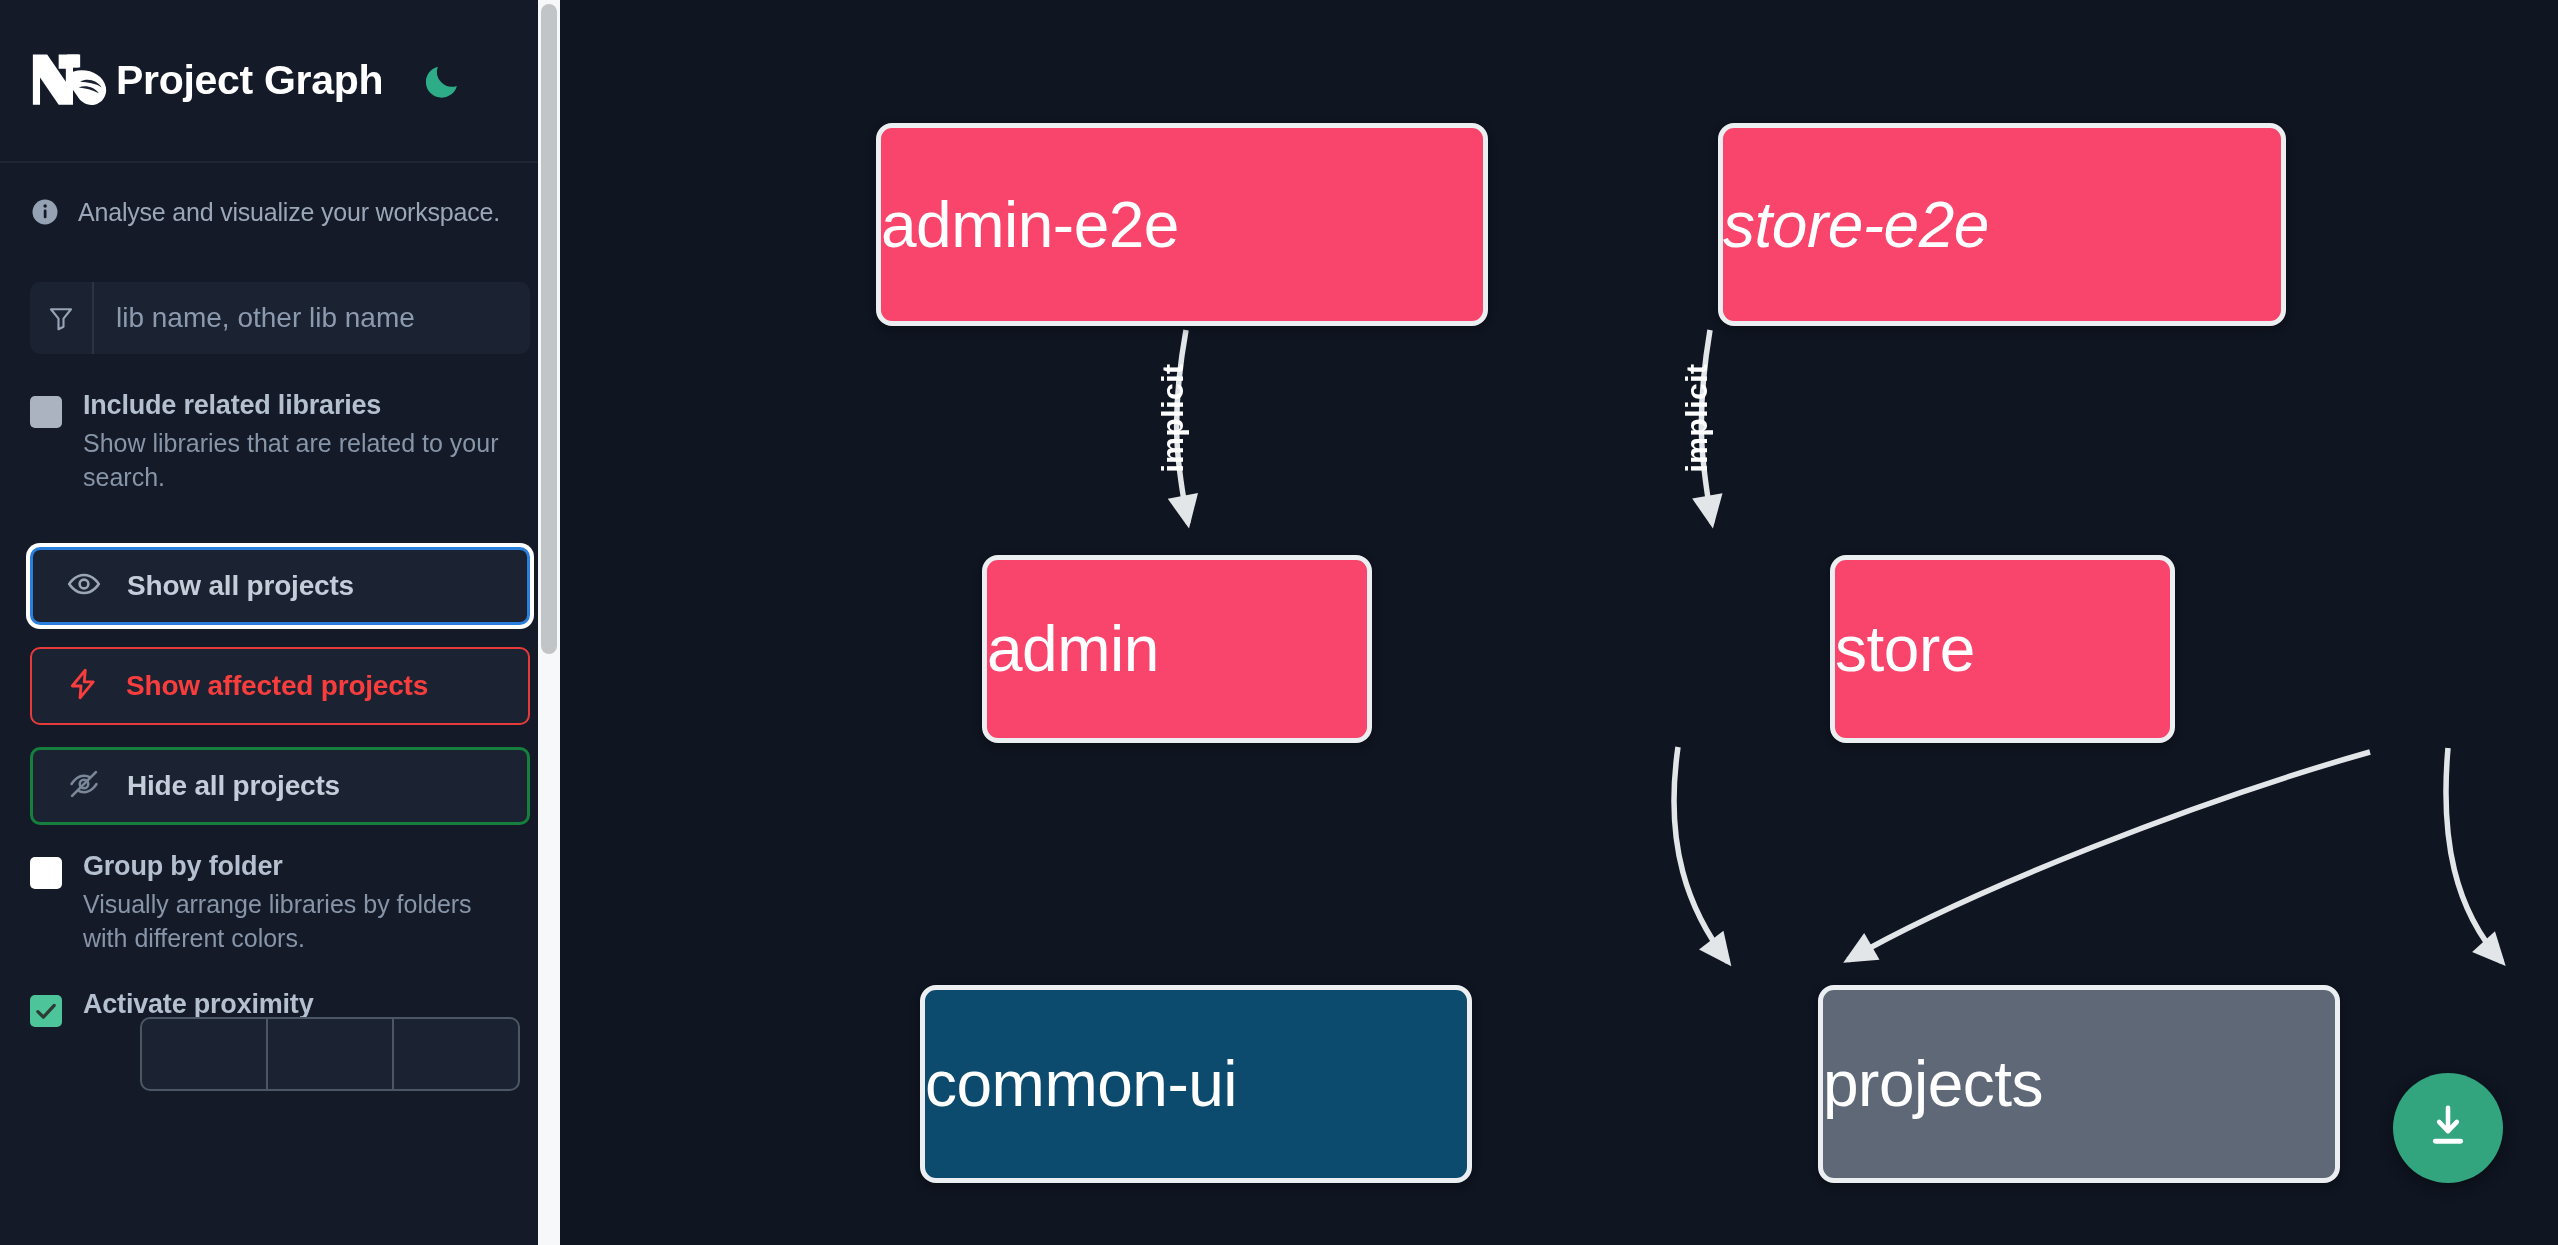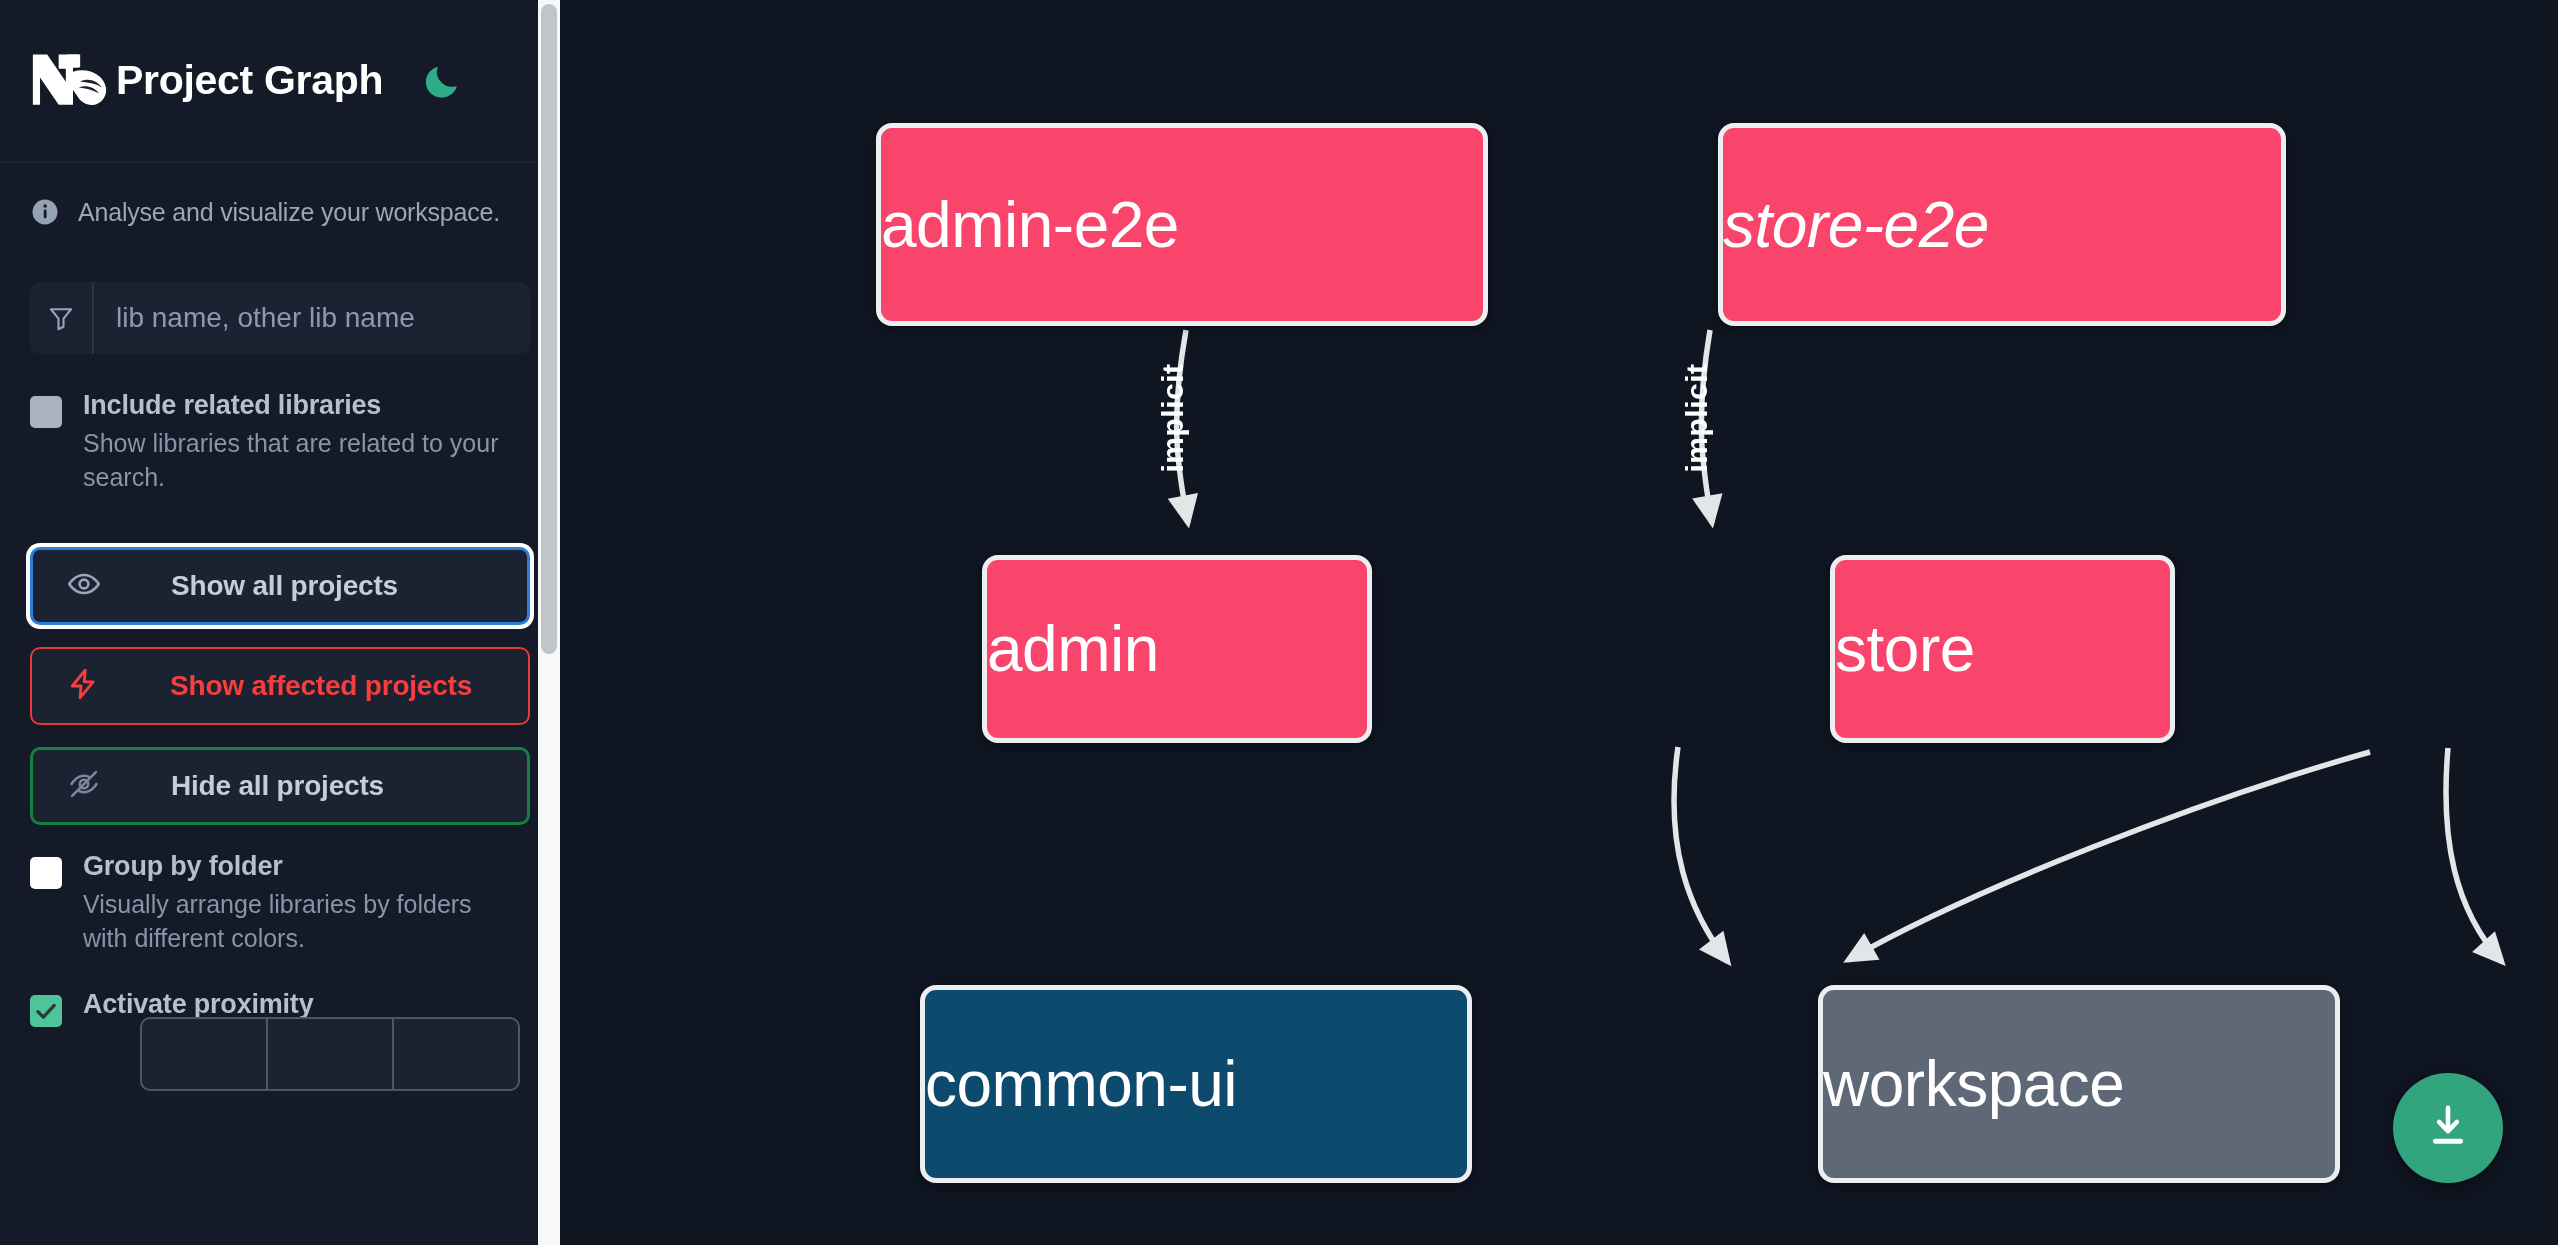--- a/index.html
+++ b/index.html
@@ -93,21 +93,20 @@
 
   .btn-stack { margin-top: 52px; }
   .pbtn {
     height: 78px; border-radius: 10px;
     display: flex; align-items: center;
     padding-left: 34px;
     background: #1b2332;
     cursor: pointer;
     margin-bottom: 22px;
     position: relative;
-    gap: 44px;
   }
   .pbtn .lbl { font-size: 28px; font-weight: 700; margin-left: 26px; letter-spacing: -0.2px;}
   .pbtn.focused {
     border: 3px solid #2a7fdd;
     box-shadow: 0 0 0 4px #ffffff;
   }
   .pbtn.focused .lbl { color: #c4cdd9; }
   .pbtn.danger { border: 2px solid #e63b3b; }
   .pbtn.danger .lbl { color: #f93d3d; }
   .pbtn.muted { border: 3px solid #15803d; }
@@ -322,21 +321,21 @@
 
     <div class="node" style="left:1270px; top:555px; width:345px; height:188px; background:#f9446b;">
       <span class="ntext">store</span>
     </div>
 
     <div class="node" style="left:360px; top:985px; width:552px; height:198px; background:#0c4a6e;">
       <span class="ntext">common-ui</span>
     </div>
 
     <div class="node" style="left:1258px; top:985px; width:522px; height:198px; background:#5f6877;">
-      <span class="ntext">workspace</span>
+      <span class="ntext">projects</span>
     </div>
 
     <div class="fab" style="right:55px; bottom:62px; background:#32a57f;">
       <span>
         <svg viewBox="0 0 24 24" width="52" height="52" xmlns="http://www.w3.org/2000/svg">
           <path d="M12 3.6v10.2M12 14.4l-4.1-4.3M12 14.4l4.1-4.3" fill="none" stroke="#ffffff" stroke-width="2.1" stroke-linecap="round" stroke-linejoin="round"></path>
           <line x1="6.2" y1="19" x2="17.8" y2="19" stroke="#ffffff" stroke-width="2.3" stroke-linecap="round"></line>
         </svg>
       </span>
     </div>

